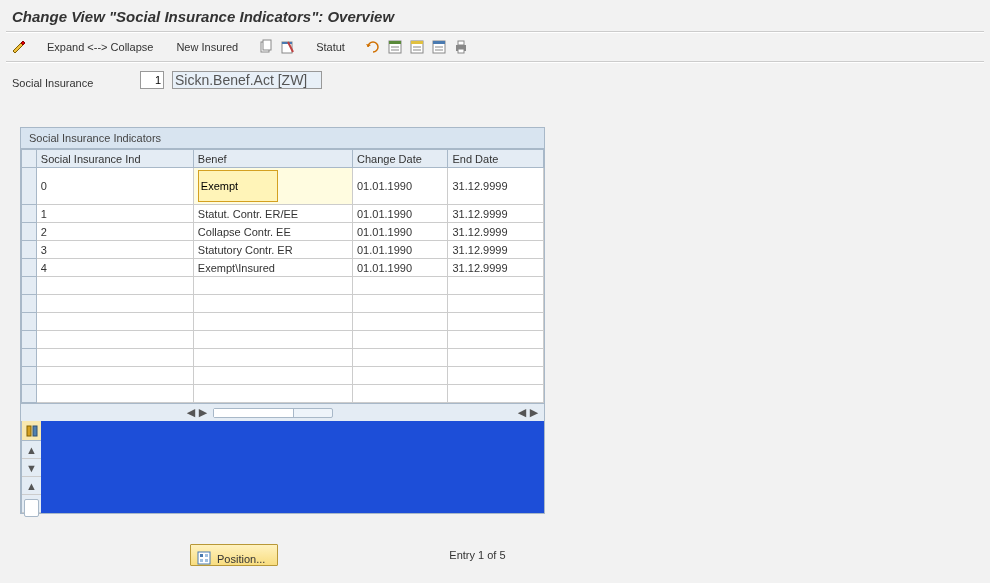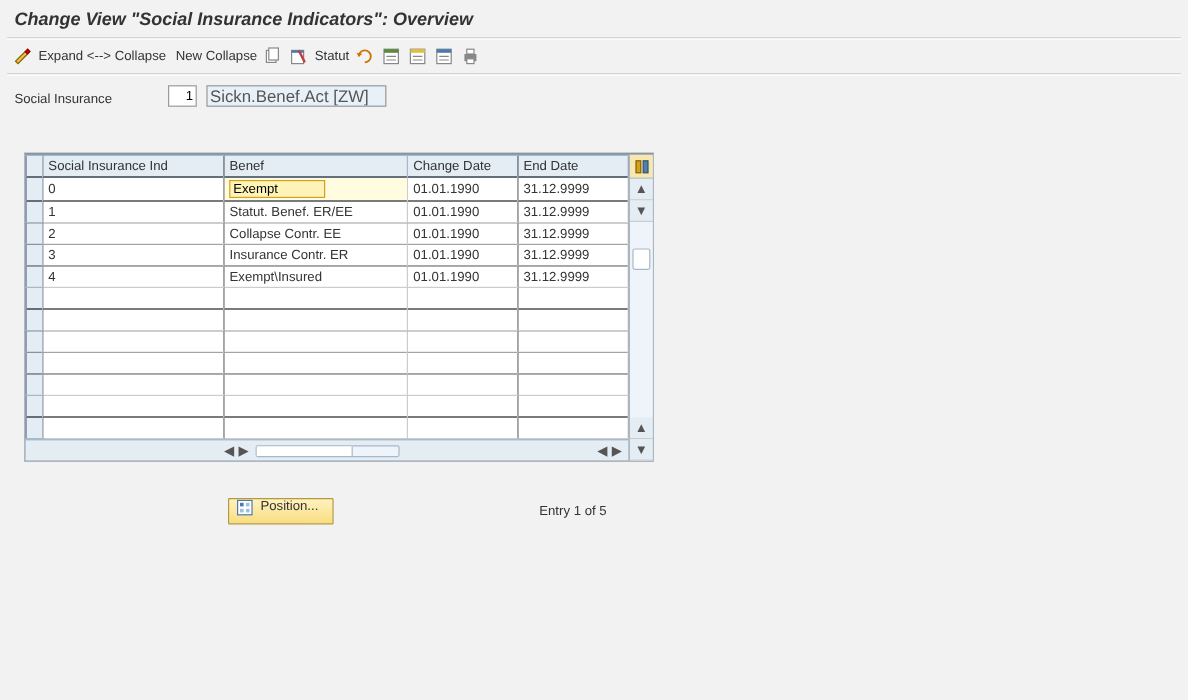--- a/index.html
+++ b/index.html
@@ -22,21 +22,21 @@
     }
     .separator {
       border-top: 1px solid #ccc;
       border-bottom: 1px solid #fff;
       margin: 0 6px;
     }
     .toolbar {
       display: flex;
       align-items: center;
       padding: 4px 10px;
-      gap: 0;
+      gap: 15px;
       height: 28px;
     }
     .toolbar-icon {
       width: 18px;
       height: 18px;
       display: inline-flex;
       align-items: center;
       justify-content: center;
       cursor: pointer;
     }
@@ -80,22 +80,23 @@
       background: #d8e4f0;
     }
     .table-title {
       padding: 4px 8px;
       background: #d8e4f0;
       color: #444;
       font-size: 11px;
     }
     .grid-wrap {
       display: flex;
-      background: #000000;
+      background: #1d4ed8;
       border-top: 1px solid #a8b8c8;
+      flex-direction: column;
     }
     .grid-main { flex: 1; }
     .grid-side {
       width: 20px;
       display: flex;
       flex-direction: column;
       background: #e4ecf4;
       border-left: 1px solid #a8b8c8;
     }
     .col-settings {
@@ -137,38 +138,38 @@
       border: 1px solid #ccc;
       padding: 2px 4px;
       height: 18px;
       background: #fff;
       color: #333;
       overflow:hidden; white-space:nowrap;
     }
     .sel-col { width: 14px; background: #e4ecf4 !important; border-color:#a8b8c8 !important; }
     .cell-edit { background: #fffce0 !important; position:relative; }
     .cell-edit input {
-      border:1px solid #d4a020; background:#fff4b8; width:80px; height:15px; font-size:11px;
+      border:1px solid #d4a020; background:#fff4b8; width:80px; height:32px; font-size:11px;
       padding:0 2px;
     }
     .hscroll {
       display:flex; align-items:center; background:#e4ecf4;
       border-top:1px solid #a8b8c8; height:18px; padding: 0 4px;
     }
     .hscroll .arrow { width:12px; cursor:pointer; color:#555; text-align:center; user-select:none;}
     .hscroll .htrack { flex:0 0 120px; height:10px; background:#eef4fa; border:1px solid #a8b8c8; margin:0 4px; position:relative; border-radius:2px;}
     .hscroll .hthumb { position:absolute; left:0; top:0; bottom:0; width:80px; background:#fff; border-right:1px solid #a8b8c8;}
     .hscroll .spacer { flex:1; }
     
     .footer-row {
       display:flex; align-items:center; gap: 140px;
       padding: 20px 0 0 190px;
     }
     .position-btn {
-      display:inline-flex; align-items:flex-start;
+      display:inline-flex; align-items:flex-end;
       background: linear-gradient(#fff2bf,#f8dd80);
       border:1px solid #b89838;
       height:22px; padding: 0 12px 0 6px;
       cursor:pointer; gap:6px;
       border-radius:1px;
     }
     .entry-text { color:#333;margin-left:31px; }
     
     svg { display:block; }
   </style>
@@ -179,21 +180,21 @@
 <div class="separator"></div>
 
 <div class="toolbar">
   <span class="toolbar-icon">
     <svg width="16" height="16">
         <path d="M2 12 L10 4 L12 6 L4 14 Z" fill="#f0c040" stroke="#806000"></path>
         <path d="M10 4 L12 2 L14 4 L12 6 Z" fill="#d00" stroke="#800"></path>
       </svg>
   </span>
   <span class="toolbar-text-btn">Expand &lt;--&gt; Collapse</span>
-  <span class="toolbar-text-btn">New Collapse</span>
+  <span class="toolbar-text-btn">New Insured</span>
   <span class="icon-group">
     <span class="toolbar-icon">
       <svg width="16" height="16">
           <rect x="3" y="3" width="8" height="10" fill="#fff" stroke="#888"></rect>
           <rect x="5" y="1" width="8" height="10" fill="#fff" stroke="#888"></rect>
         </svg>
     </span>
     <span class="toolbar-icon">
       <svg width="16" height="16">
           <rect x="2" y="3" width="10" height="11" fill="#fff" stroke="#888"></rect>
@@ -245,20 +246,21 @@
 </div>
 <div class="separator"></div>
 
 <div class="field-row">
   <span class="field-label">Social Insurance</span>
   <input class="field-num" readonly="" value="1" style="">
   <input class="field-text" readonly="" value="Sickn.Benef.Act [ZW]" style="">
 </div>
 
 <div class="table-area">
+  <div class="table-title">Social Insurance Indicators</div>
   <div class="grid-wrap">
     <div class="grid-main">
       <table class="sap-grid">
         <colgroup>
           <col style="width:14px">
             <col style="width:148px">
             <col style="width:150px">
             <col style="width:90px">
             <col style="width:90px">
         </colgroup>
@@ -275,35 +277,35 @@
             <tr>
               <td class="sel-col"></td>
               <td>0</td>
               <td class="cell-edit"><input value="Exempt" style=""></td>
               <td>01.01.1990</td>
               <td>31.12.9999</td>
             </tr>
             <tr>
               <td class="sel-col"></td>
               <td>1</td>
-              <td>Statut. Benef. ER/EE</td>
+              <td>Statut. Contr. ER/EE</td>
               <td>01.01.1990</td>
               <td>31.12.9999</td>
             </tr>
             <tr>
               <td class="sel-col"></td>
               <td>2</td>
               <td>Collapse Contr. EE</td>
               <td>01.01.1990</td>
               <td>31.12.9999</td>
             </tr>
             <tr>
               <td class="sel-col"></td>
               <td>3</td>
-              <td>Insurance Contr. ER</td>
+              <td>Statutory Contr. ER</td>
               <td>01.01.1990</td>
               <td>31.12.9999</td>
             </tr>
             <tr>
               <td class="sel-col"></td>
               <td>4</td>
               <td>Exempt\Insured</td>
               <td>01.01.1990</td>
               <td>31.12.9999</td>
             </tr>

